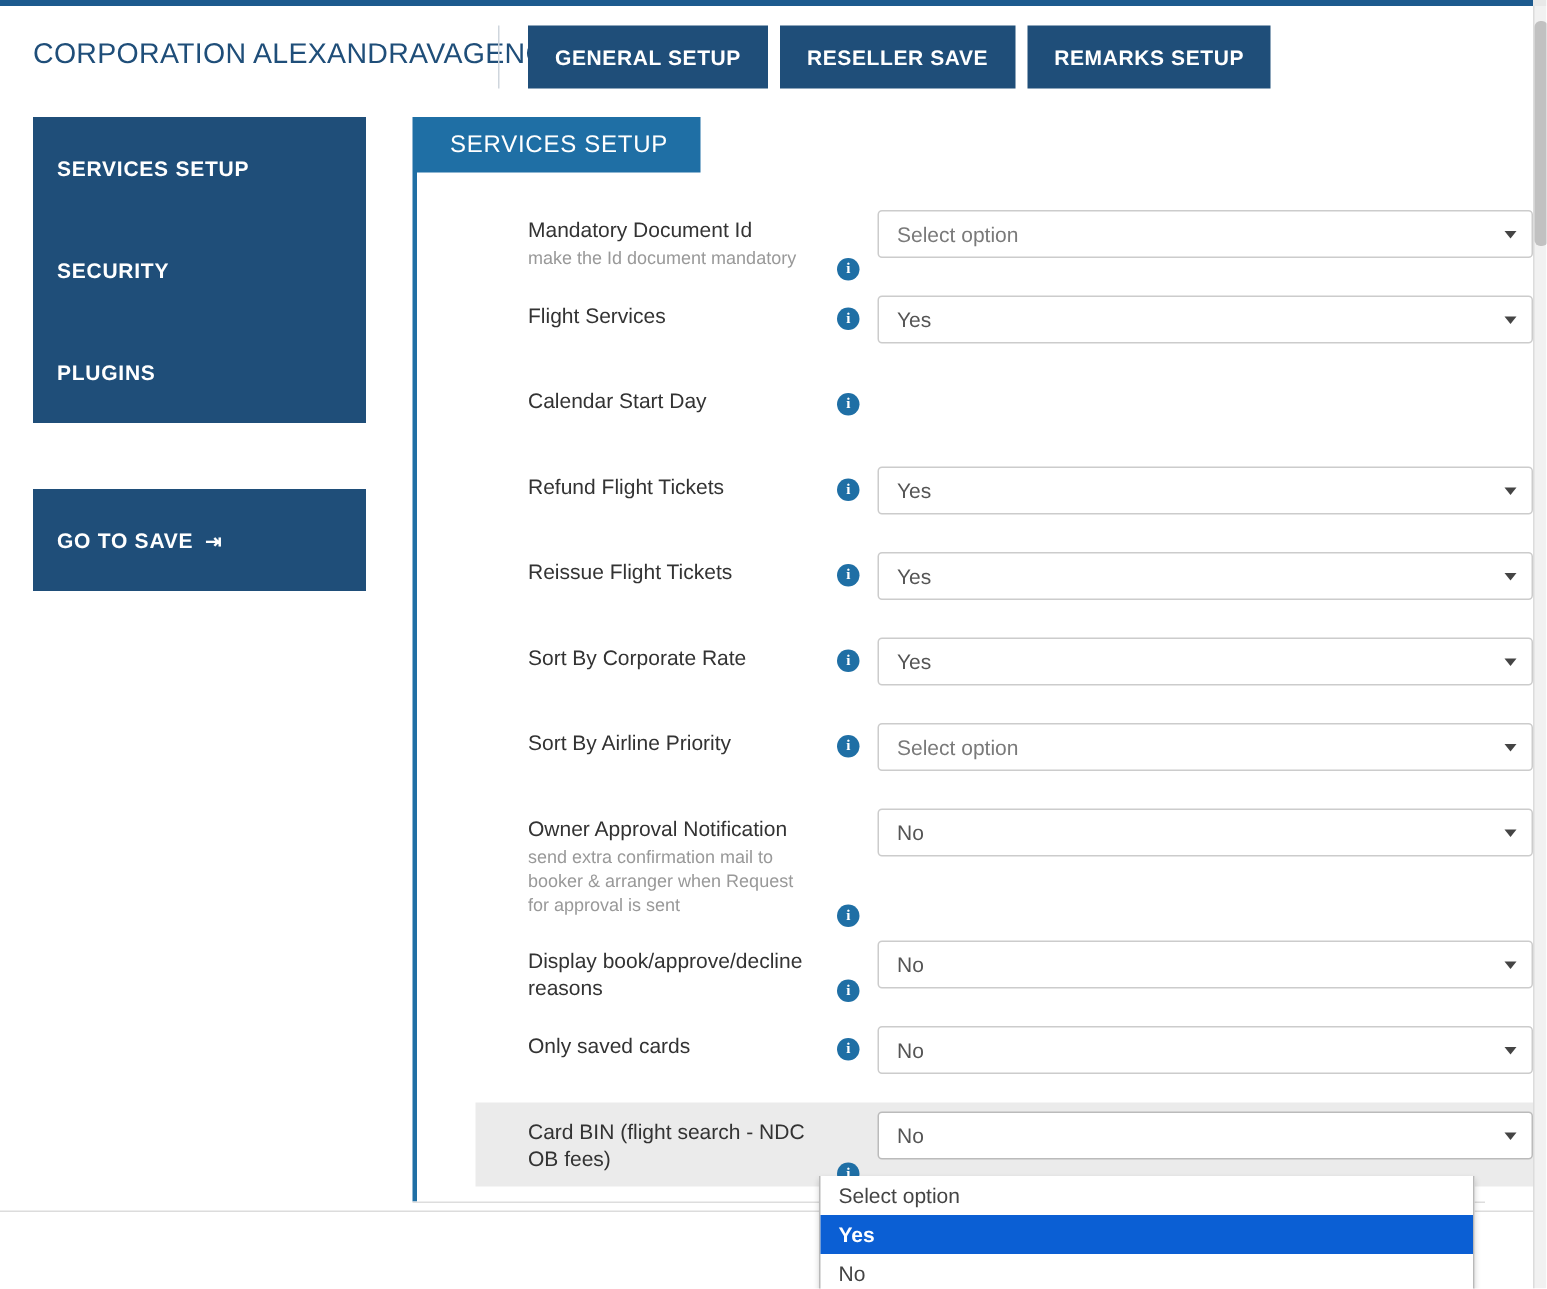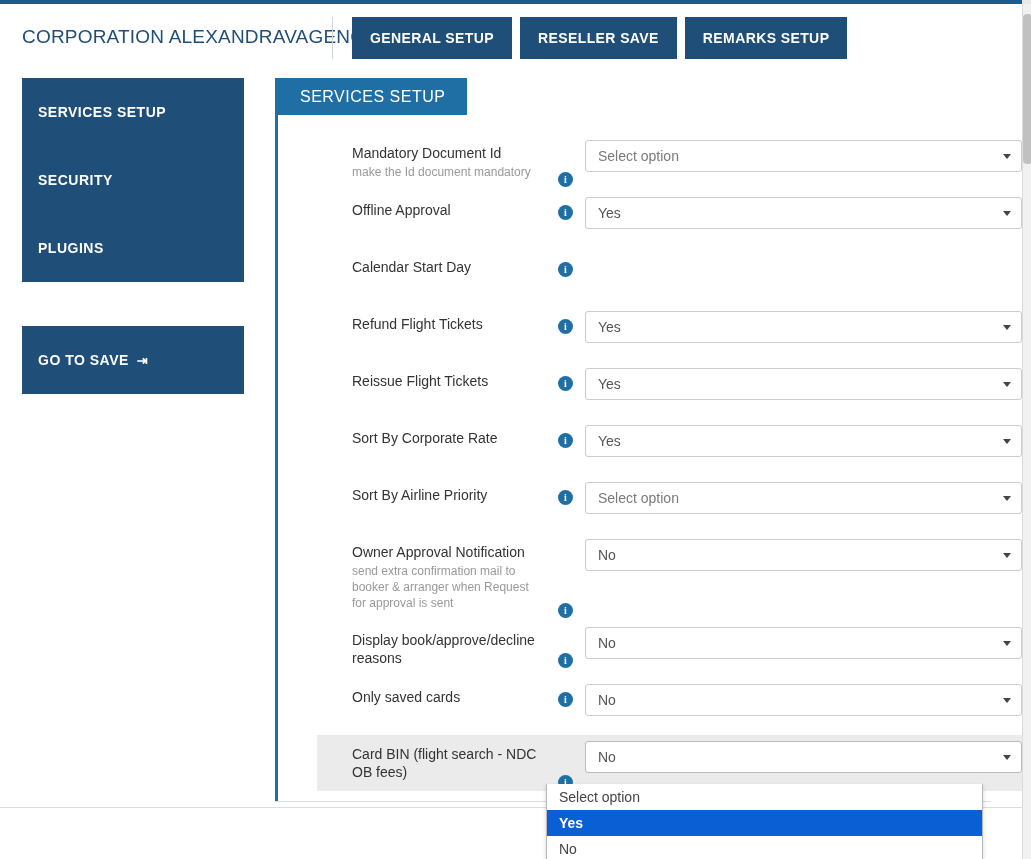--- a/index.html
+++ b/index.html
@@ -315,21 +315,21 @@
         <div class="control-cell">
           <div class="select-box">
             <span class="placeholder">Select option</span>
             <span class="caret"></span>
           </div>
         </div>
       </div>
 
       <div class="row">
         <div class="label-cell">
-          <div class="label-main">Offline Approval</div>
+          <div class="label-main">Flight Services</div>
           <div class="info-icon" style="top:14px">i</div>
         </div>
         <div class="control-cell">
           <div class="select-box">
             <span>Yes</span>
             <span class="caret"></span>
           </div>
         </div>
       </div>
 

